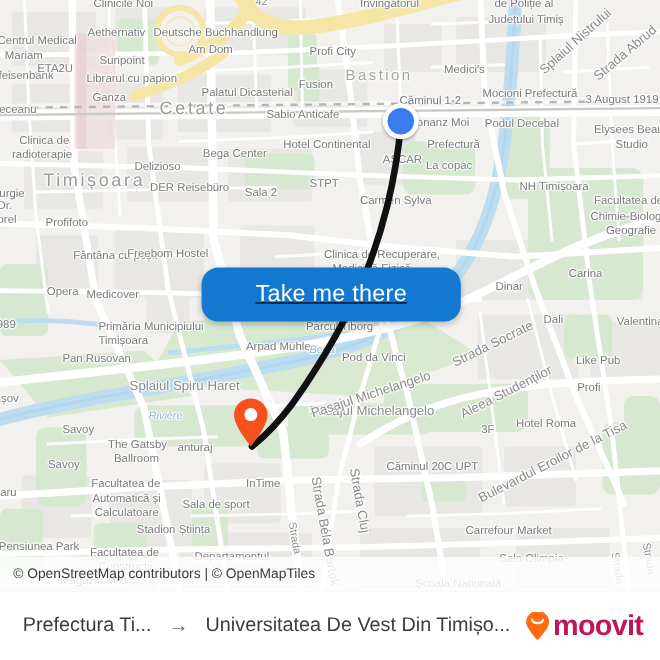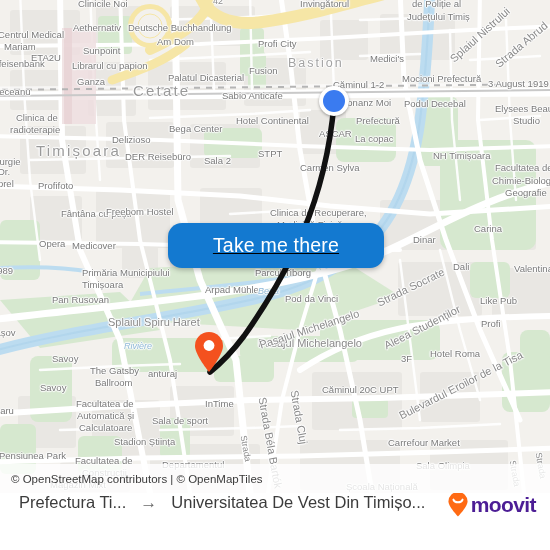--- a/index.html
+++ b/index.html
@@ -77,37 +77,37 @@
     box-sizing:border-box;
   }
   .attrib span{
     font-size:11.5px;color:#3a3a3a;font-family:"Liberation Sans", sans-serif;
     white-space:nowrap;
   }
 
   
   .footer{
     position:absolute;left:0;top:493px;width:550px;height:57px;
-    background:#ffffff;display:flex;align-items:flex-start;
+    background:#ffffff;display:flex;align-items:center;
   }
   .footer-route{
     display:flex;align-items:center;flex:1;min-width:0;padding-left:19px;
   }
   .f-from,.f-to{
     font-size:16.5px;color:#3c3c3c;font-family:"Liberation Sans", sans-serif;
     white-space:nowrap;overflow:hidden;
   }
   .f-arrow{
     font-size:17px;color:#6a6a6a;margin:0 14px;line-height:1;
   }
   .brand{
     display:flex;align-items:center;padding-right:14px;gap:2px;
   }
   .brand-text{
-    font-size:21px;font-weight:bold;color:#4c1d95;letter-spacing:-.6px;
+    font-size:24px;font-weight:bold;color:#be185d;letter-spacing:-.6px;
     font-family:"Liberation Sans", sans-serif;
   }
 </style>
 </head>
 <body>
 
 <div id="app">
 
   <div class="map">
 

